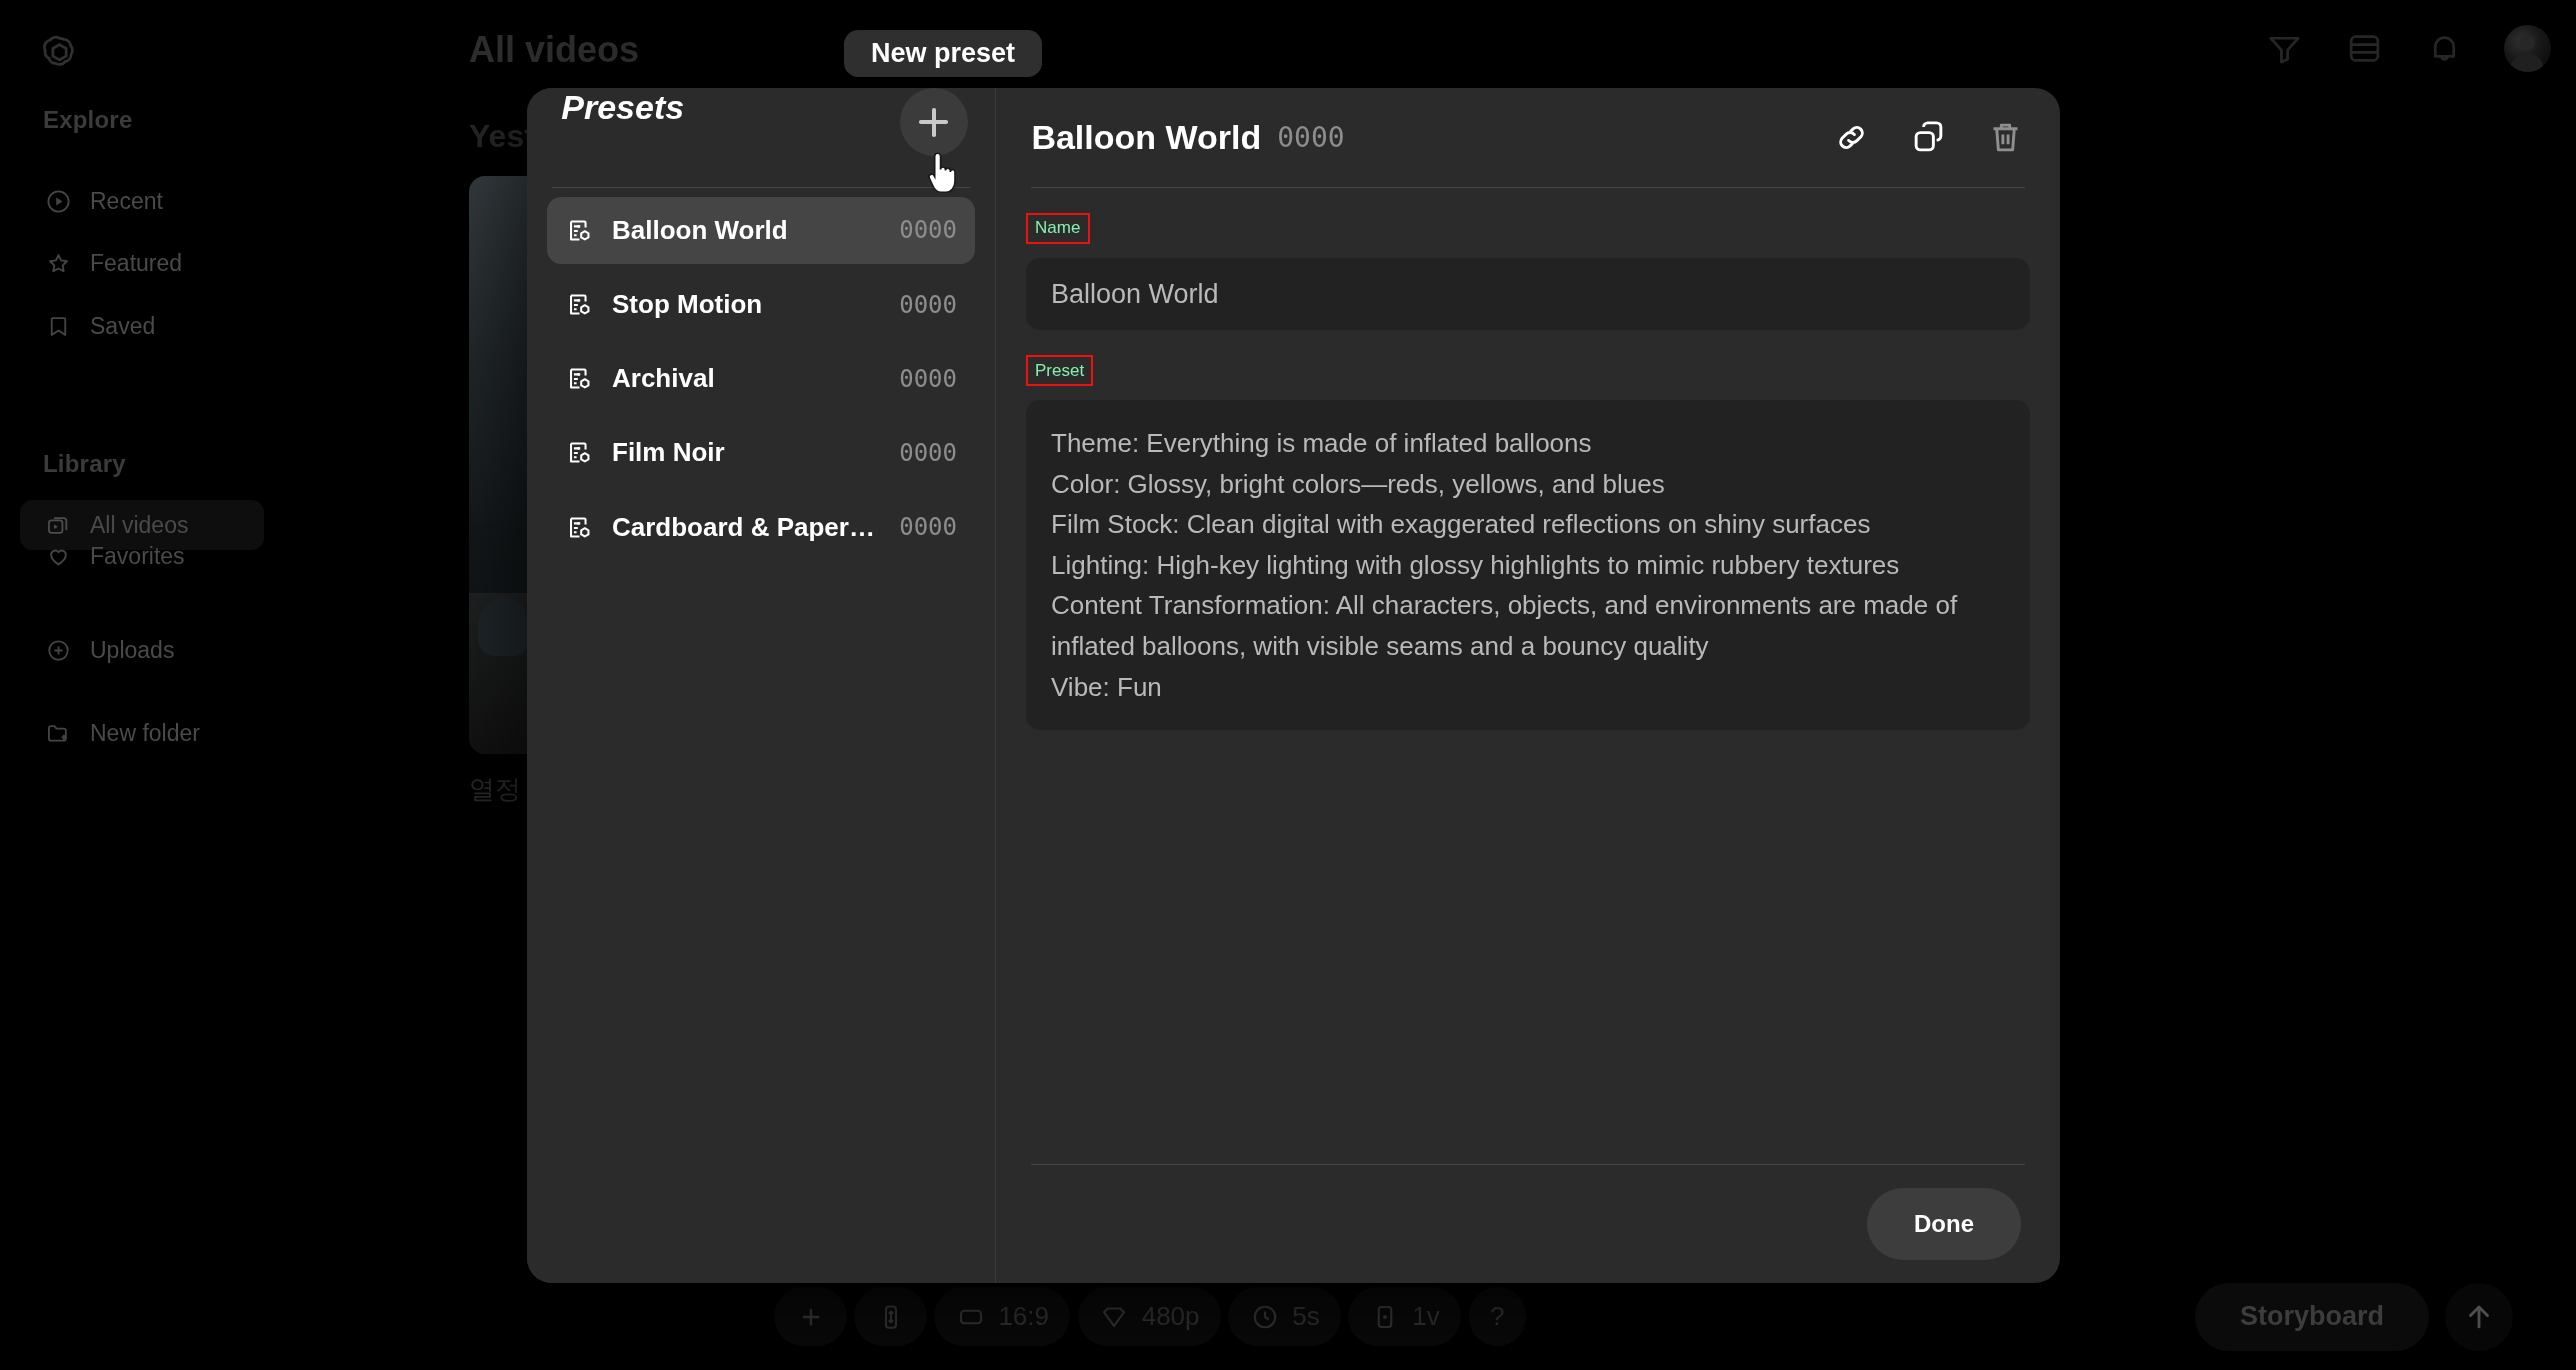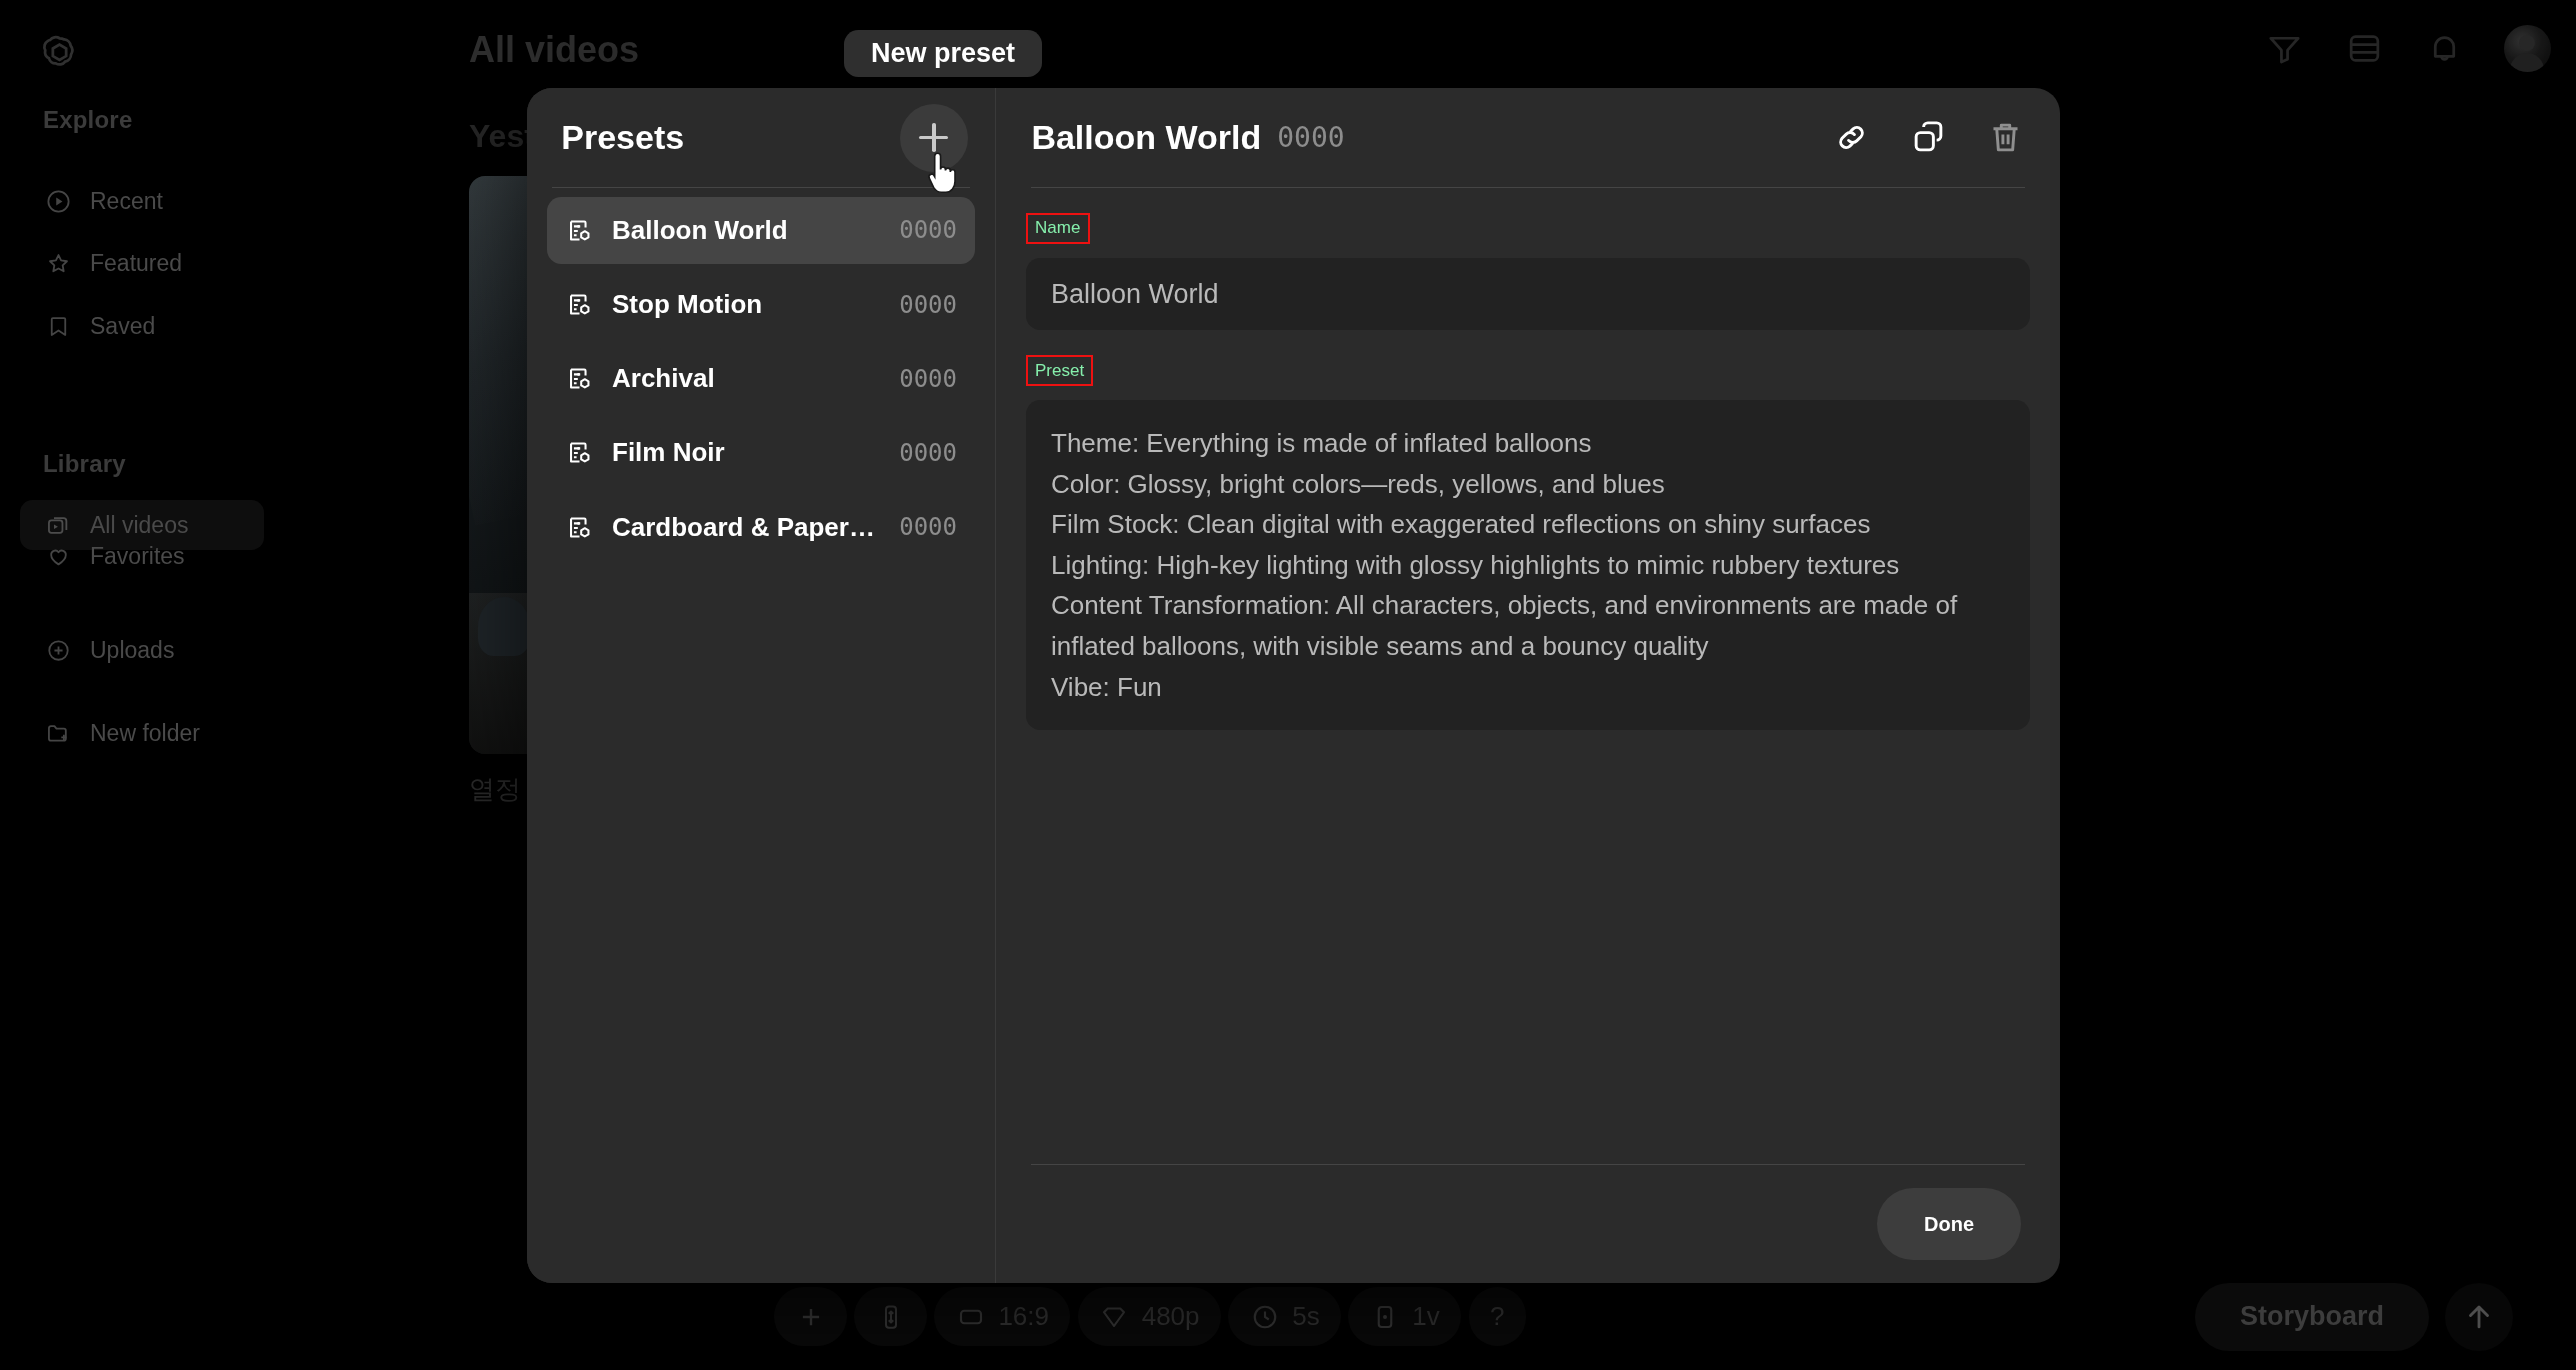--- a/index.html
+++ b/index.html
@@ -134,22 +134,23 @@
     position: absolute; left: 527px; top: 88px; width: 1533px; height: 1195px;
     background: #2b2b2b; border-radius: 25px; z-index: 10;
     display: flex; overflow: hidden;
     box-shadow: 0 36px 107px rgba(0,0,0,.7);
   }
   .modal-left {
     width: 469px; background: #2b2b2b; padding: 0 20px;
     border-right: 0.9px solid #3a3a3a; position: relative;
   }
   .presets-head {
-    height: 99px; display: flex; align-items: center; justify-content: space-between;
+    height: 99px; display: flex; justify-content: space-between;
     padding: 0 7.2px 0 14.3px;
+    font-style: italic;
   }
   .presets-title { font-size: 34px; font-weight: 700; color: #fff; }
   .add-btn {
     width: 68px; height: 68px; border-radius: 50%; background: #3b3b3b;
     display: flex; align-items: center; justify-content: center;
     position: relative;
   }
   .add-btn .plus-h { position:absolute; width: 29px; height: 3.6px; background: #c9c9c9; border-radius:1.8px; }
   .add-btn .plus-v { position:absolute; width: 3.6px; height: 29px; background: #c9c9c9; border-radius:1.8px; }
   .presets-divider { height: 0.9px; background: #454545; margin: 0 5.4px 9px 5.4px; }
@@ -190,21 +191,21 @@
   .preset-box {
     margin-top: 16px; min-height: 285px; border-radius: 14.3px; background: #222222;
     padding: 23px 25px; font-size: 26px; line-height: 1.56; color: #b9b9b9;
     white-space: pre-wrap;
   }
   .modal-footer { margin-top: auto; }
   .footer-divider { height: 0.9px; background: #454545; margin: 0 5.4px 0 5.4px; }
   .footer-bar { height: 118px; display: flex; align-items: center; justify-content: flex-end; padding-right: 9px; }
   .done-btn {
     height: 72px; padding: 0 47px; border-radius: 36px; background: #3d3d3d;
-    display: flex; align-items: center; font-size: 20px; font-weight: 700; color: #fff;
+    display: flex; align-items: center; font-size: 24px; font-weight: 700; color: #fff;
   }
 
   
   .tooltip {
     position: absolute; left: 844px; top: 30px; z-index: 30;
     background: #2f2f2f; color: #ffffff; font-size: 27px; font-weight: 700;
     padding: 8px 27px; border-radius: 14.3px; white-space: nowrap;
   }
   .cursor { position: absolute; left: 923px; top: 150px; z-index: 40; width: 39px; height: 50px; }
   .cursor svg { display: block; width: 39px; height: 50px; }

